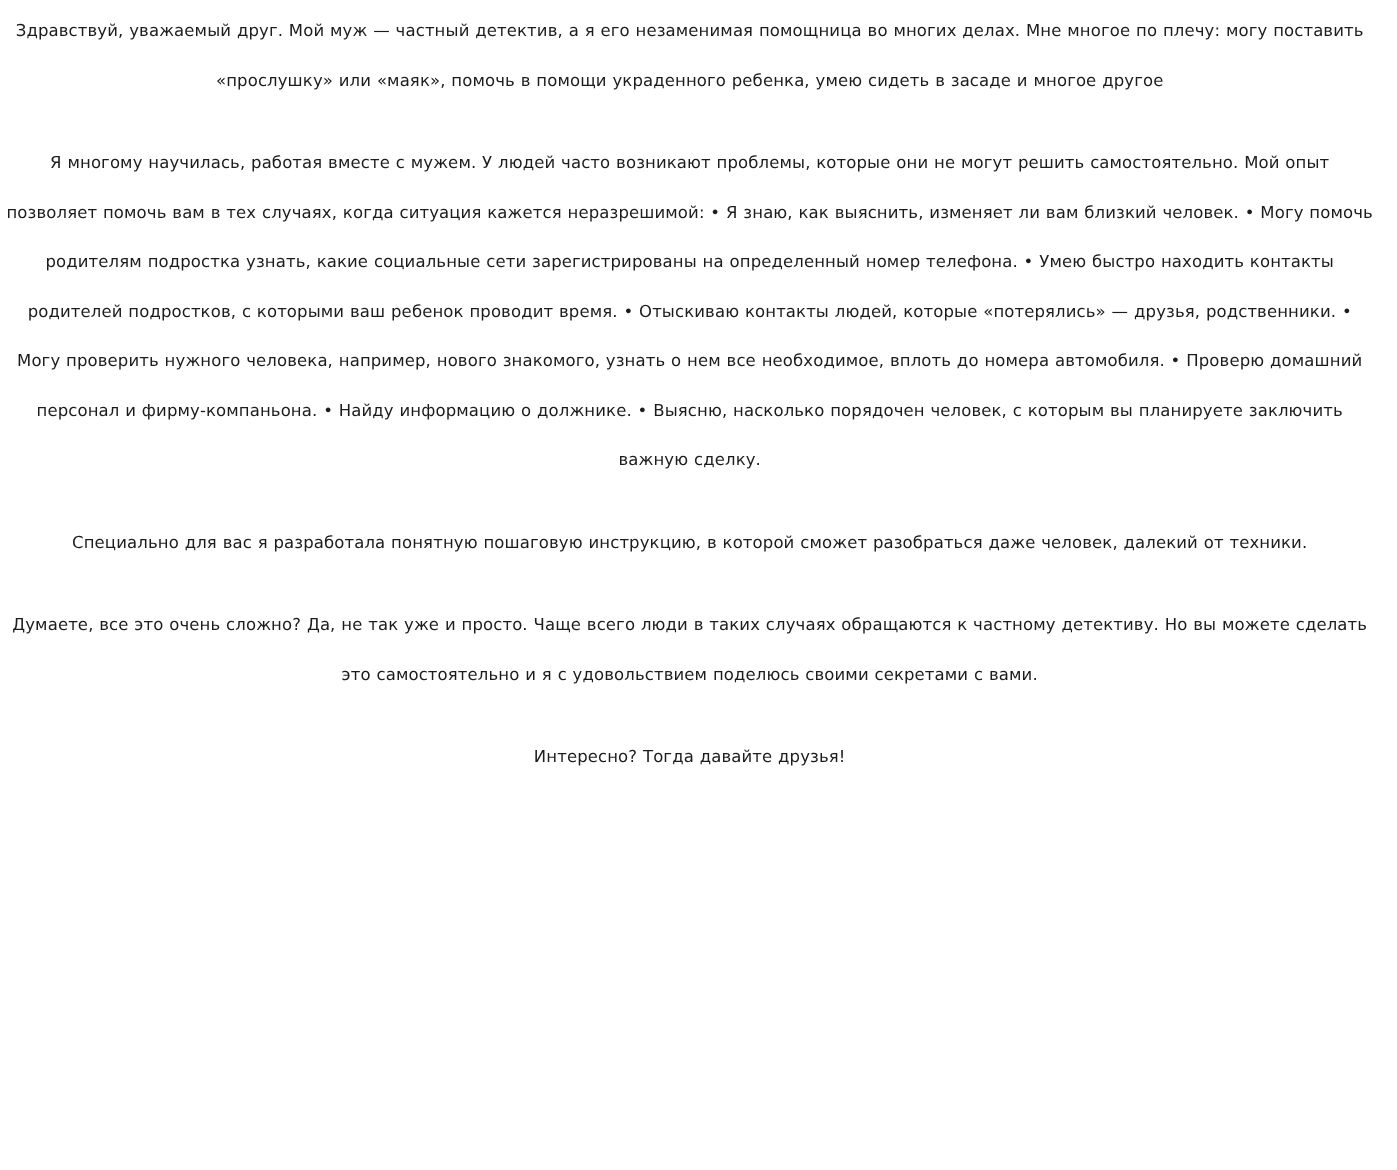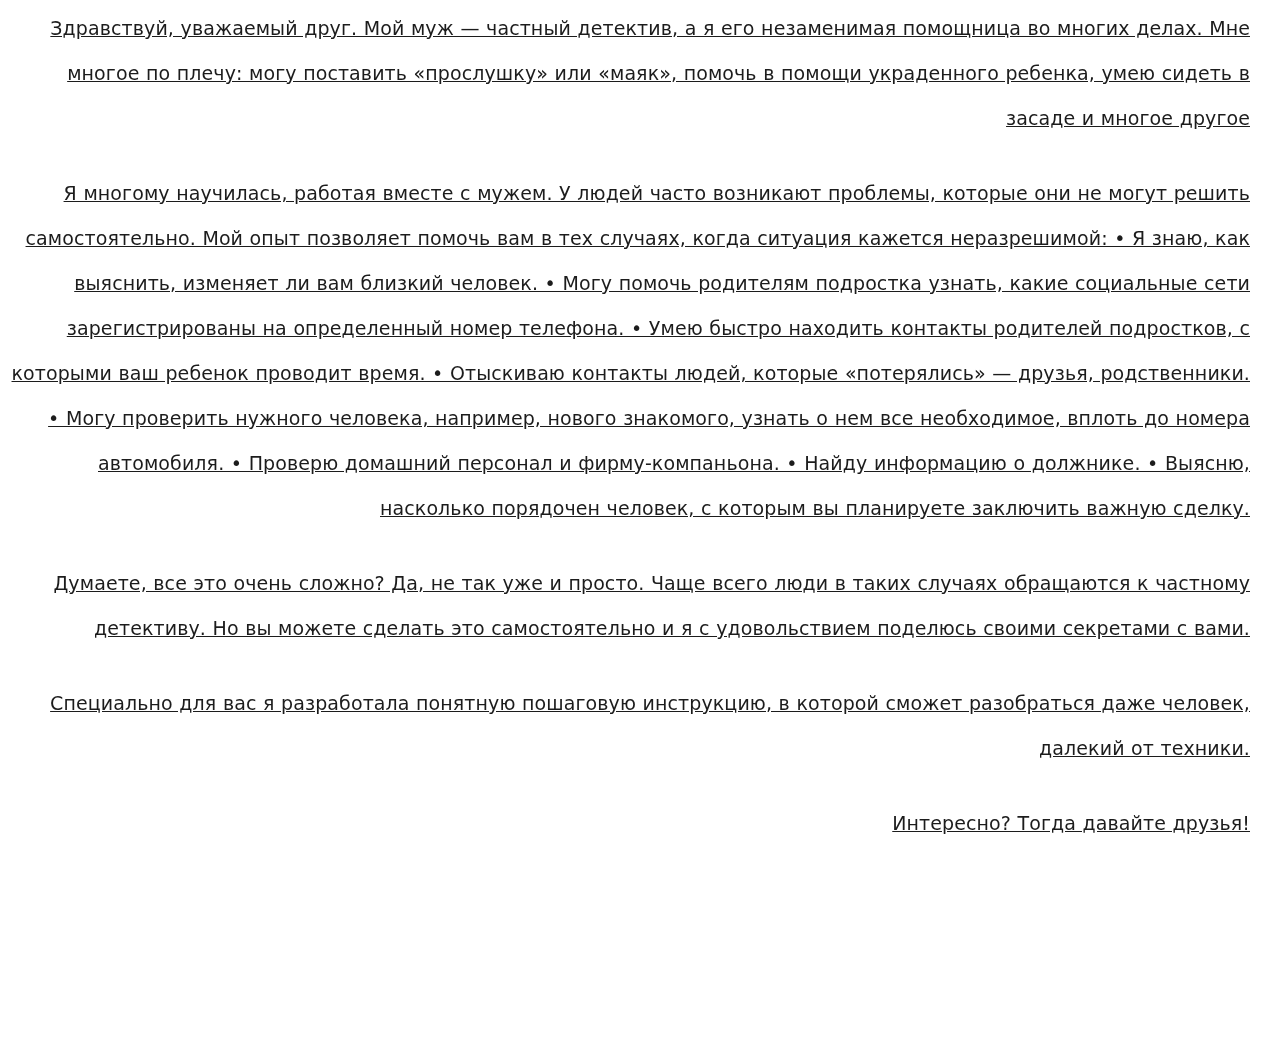--- a/index.html
+++ b/index.html
@@ -12,35 +12,34 @@
     min-height: 1064px;
     font-family: "DejaVu Sans", sans-serif;
     color: #1a1a1a;
   }
   .page {
     box-sizing: border-box;
     width: 1270px;
     padding: 6px 20px 10px 4px;
   }
   .para {
-    font-size: 19px;
+    font-size: 15px;
     line-height: 45px;
     margin: 0 0 30px 0;
     color: #1c1c1c;
     letter-spacing: 0.1px;
-    text-align: right;
+    text-align: center;
     word-spacing: 0.4px;
-    text-decoration: underline;
   }
   .para:last-child {
     margin-bottom: 0;
   }
 </style>
 </head>
 <body>
 
 <div class="page">
   <p class="para">Здравствуй, уважаемый друг. Мой муж — частный детектив, а я его незаменимая помощница во многих делах. Мне многое по плечу: могу поставить «прослушку» или «маяк», помочь в помощи украденного ребенка, умею сидеть в засаде и многое другое</p>
   <p class="para">Я многому научилась, работая вместе с мужем. У людей часто возникают проблемы, которые они не могут решить самостоятельно. Мой опыт позволяет помочь вам в тех случаях, когда ситуация кажется неразрешимой: • Я знаю, как выяснить, изменяет ли вам близкий человек. • Могу помочь родителям подростка узнать, какие социальные сети зарегистрированы на определенный номер телефона. • Умею быстро находить контакты родителей подростков, с которыми ваш ребенок проводит время. • Отыскиваю контакты людей, которые «потерялись» — друзья, родственники. • Могу проверить нужного человека, например, нового знакомого, узнать о нем все необходимое, вплоть до номера автомобиля. • Проверю домашний персонал и фирму-компаньона. • Найду информацию о должнике. • Выясню, насколько порядочен человек, с которым вы планируете заключить важную сделку.</p>
+  <p class="para">Специально для вас я разработала понятную пошаговую инструкцию, в которой сможет разобраться даже человек, далекий от техники.</p>
   <p class="para">Думаете, все это очень сложно? Да, не так уже и просто. Чаще всего люди в таких случаях обращаются к частному детективу. Но вы можете сделать это самостоятельно и я с удовольствием поделюсь своими секретами с вами.</p>
-  <p class="para">Специально для вас я разработала понятную пошаговую инструкцию, в которой сможет разобраться даже человек, далекий от техники.</p>
   <p class="para">Интересно? Тогда давайте друзья!</p>
 </div>
 
 </body></html>

